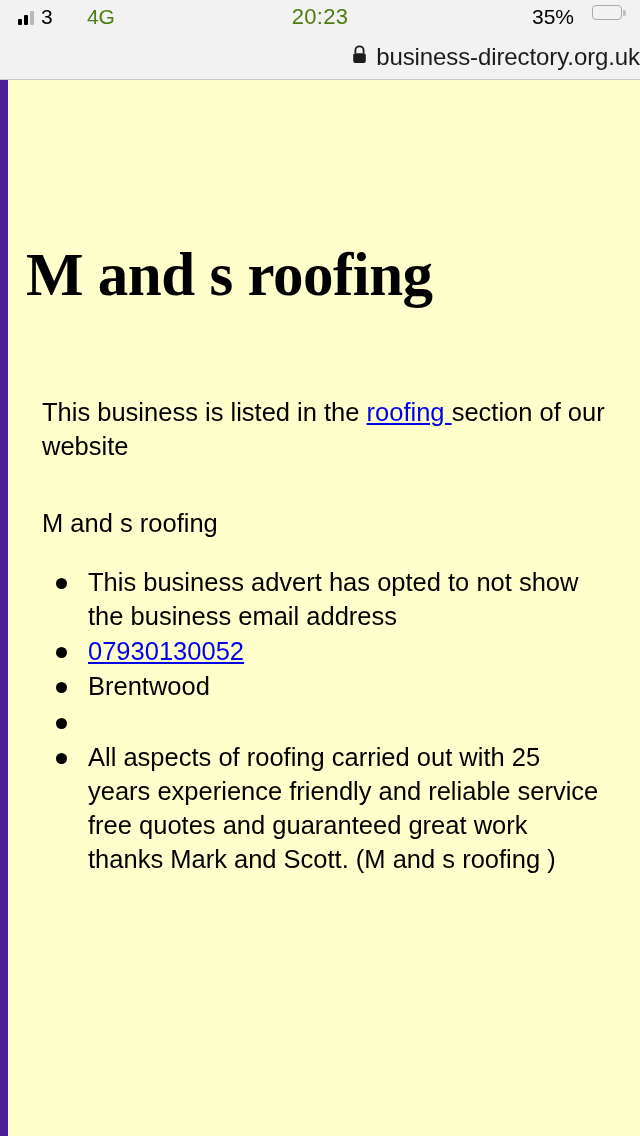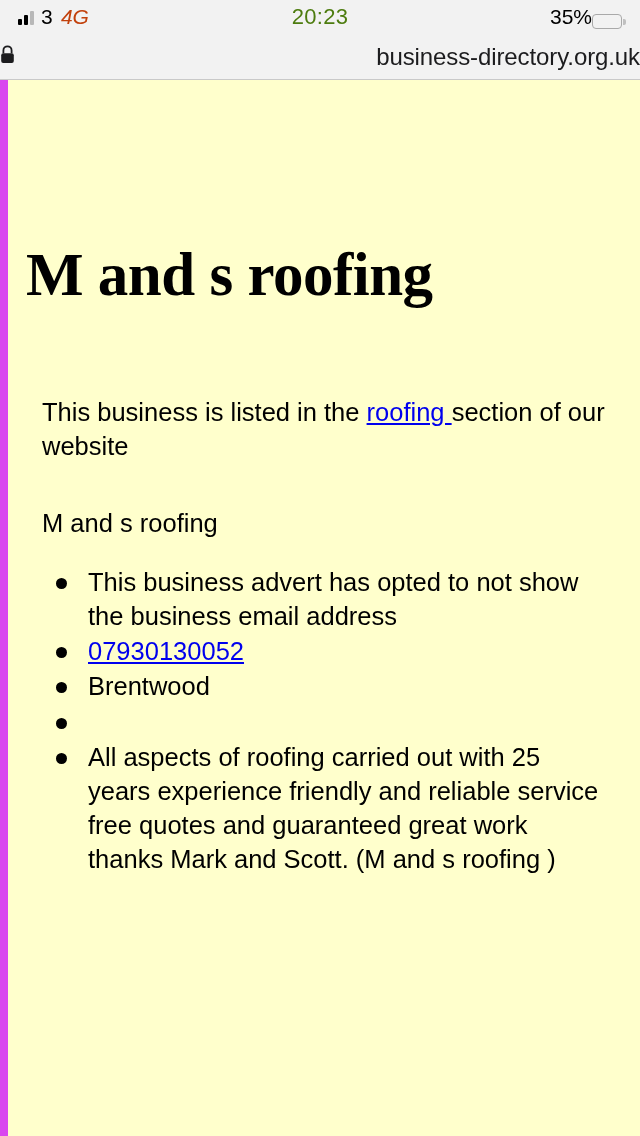--- a/index.html
+++ b/index.html
@@ -44,40 +44,39 @@
   .signal-bars i:nth-child(1) { height: 6px; }
   .signal-bars i:nth-child(2) { height: 10px; }
   .signal-bars i:nth-child(3) { height: 14px; background: #b8b8b8; }
   .carrier {
     font-size: 21px;
     color: #000;
     letter-spacing: 0.2px;
   }
   .network {
     font-size: 21px;
-    color: #c2410c;
-    margin-left: 1px;
-    font-style: italic;
+    color: #4d7c0f;
+    margin-left: 27px;
   }
   .status-time {
     position: absolute;
     left: 0;
     right: 0;
     text-align: center;
     font-size: 22px;
     font-weight: normal;
     color: #4d7c0f;
     letter-spacing: 0.3px;
     pointer-events: none;
   }
   .status-right {
     margin-left: auto;
     display: flex;
-    align-items: flex-end;
-    gap: 0;
+    align-items: flex-start;
+    gap: 18px;
     z-index: 2;
   }
   .battery-percent {
     font-size: 21px;
     color: #000;
   }
   .battery {
     position: relative;
     width: 30px;
     height: 15px;
@@ -102,38 +101,38 @@
     border-radius: 0 2px 2px 0;
   }
 
   
   .url-bar {
     height: 46px;
     background: #f2f2f2;
     border-bottom: 1px solid #c9c9c9;
     display: flex;
     align-items: center;
-    justify-content: space-between;
+    justify-content: flex-end;
     gap: 9px;
     box-sizing: border-box;
   }
   .lock-icon {
     display: block;
   }
   .url-text {
     font-size: 24px;
     color: #1c1c1e;
     letter-spacing: -0.1px;
   }
 
   
   .page {
     height: 1056px;
     background: #ffffcc;
-    border-left: 8px solid #d946ef;
+    border-left: 8px solid #4c1d95;
     box-sizing: border-box;
     padding: 0 18px;
     overflow: hidden;
   }
   .page-title {
     font-family: "Liberation Serif", "DejaVu Serif", serif;
     font-size: 61px;
     font-weight: bold;
     color: #000;
     margin: 0;

